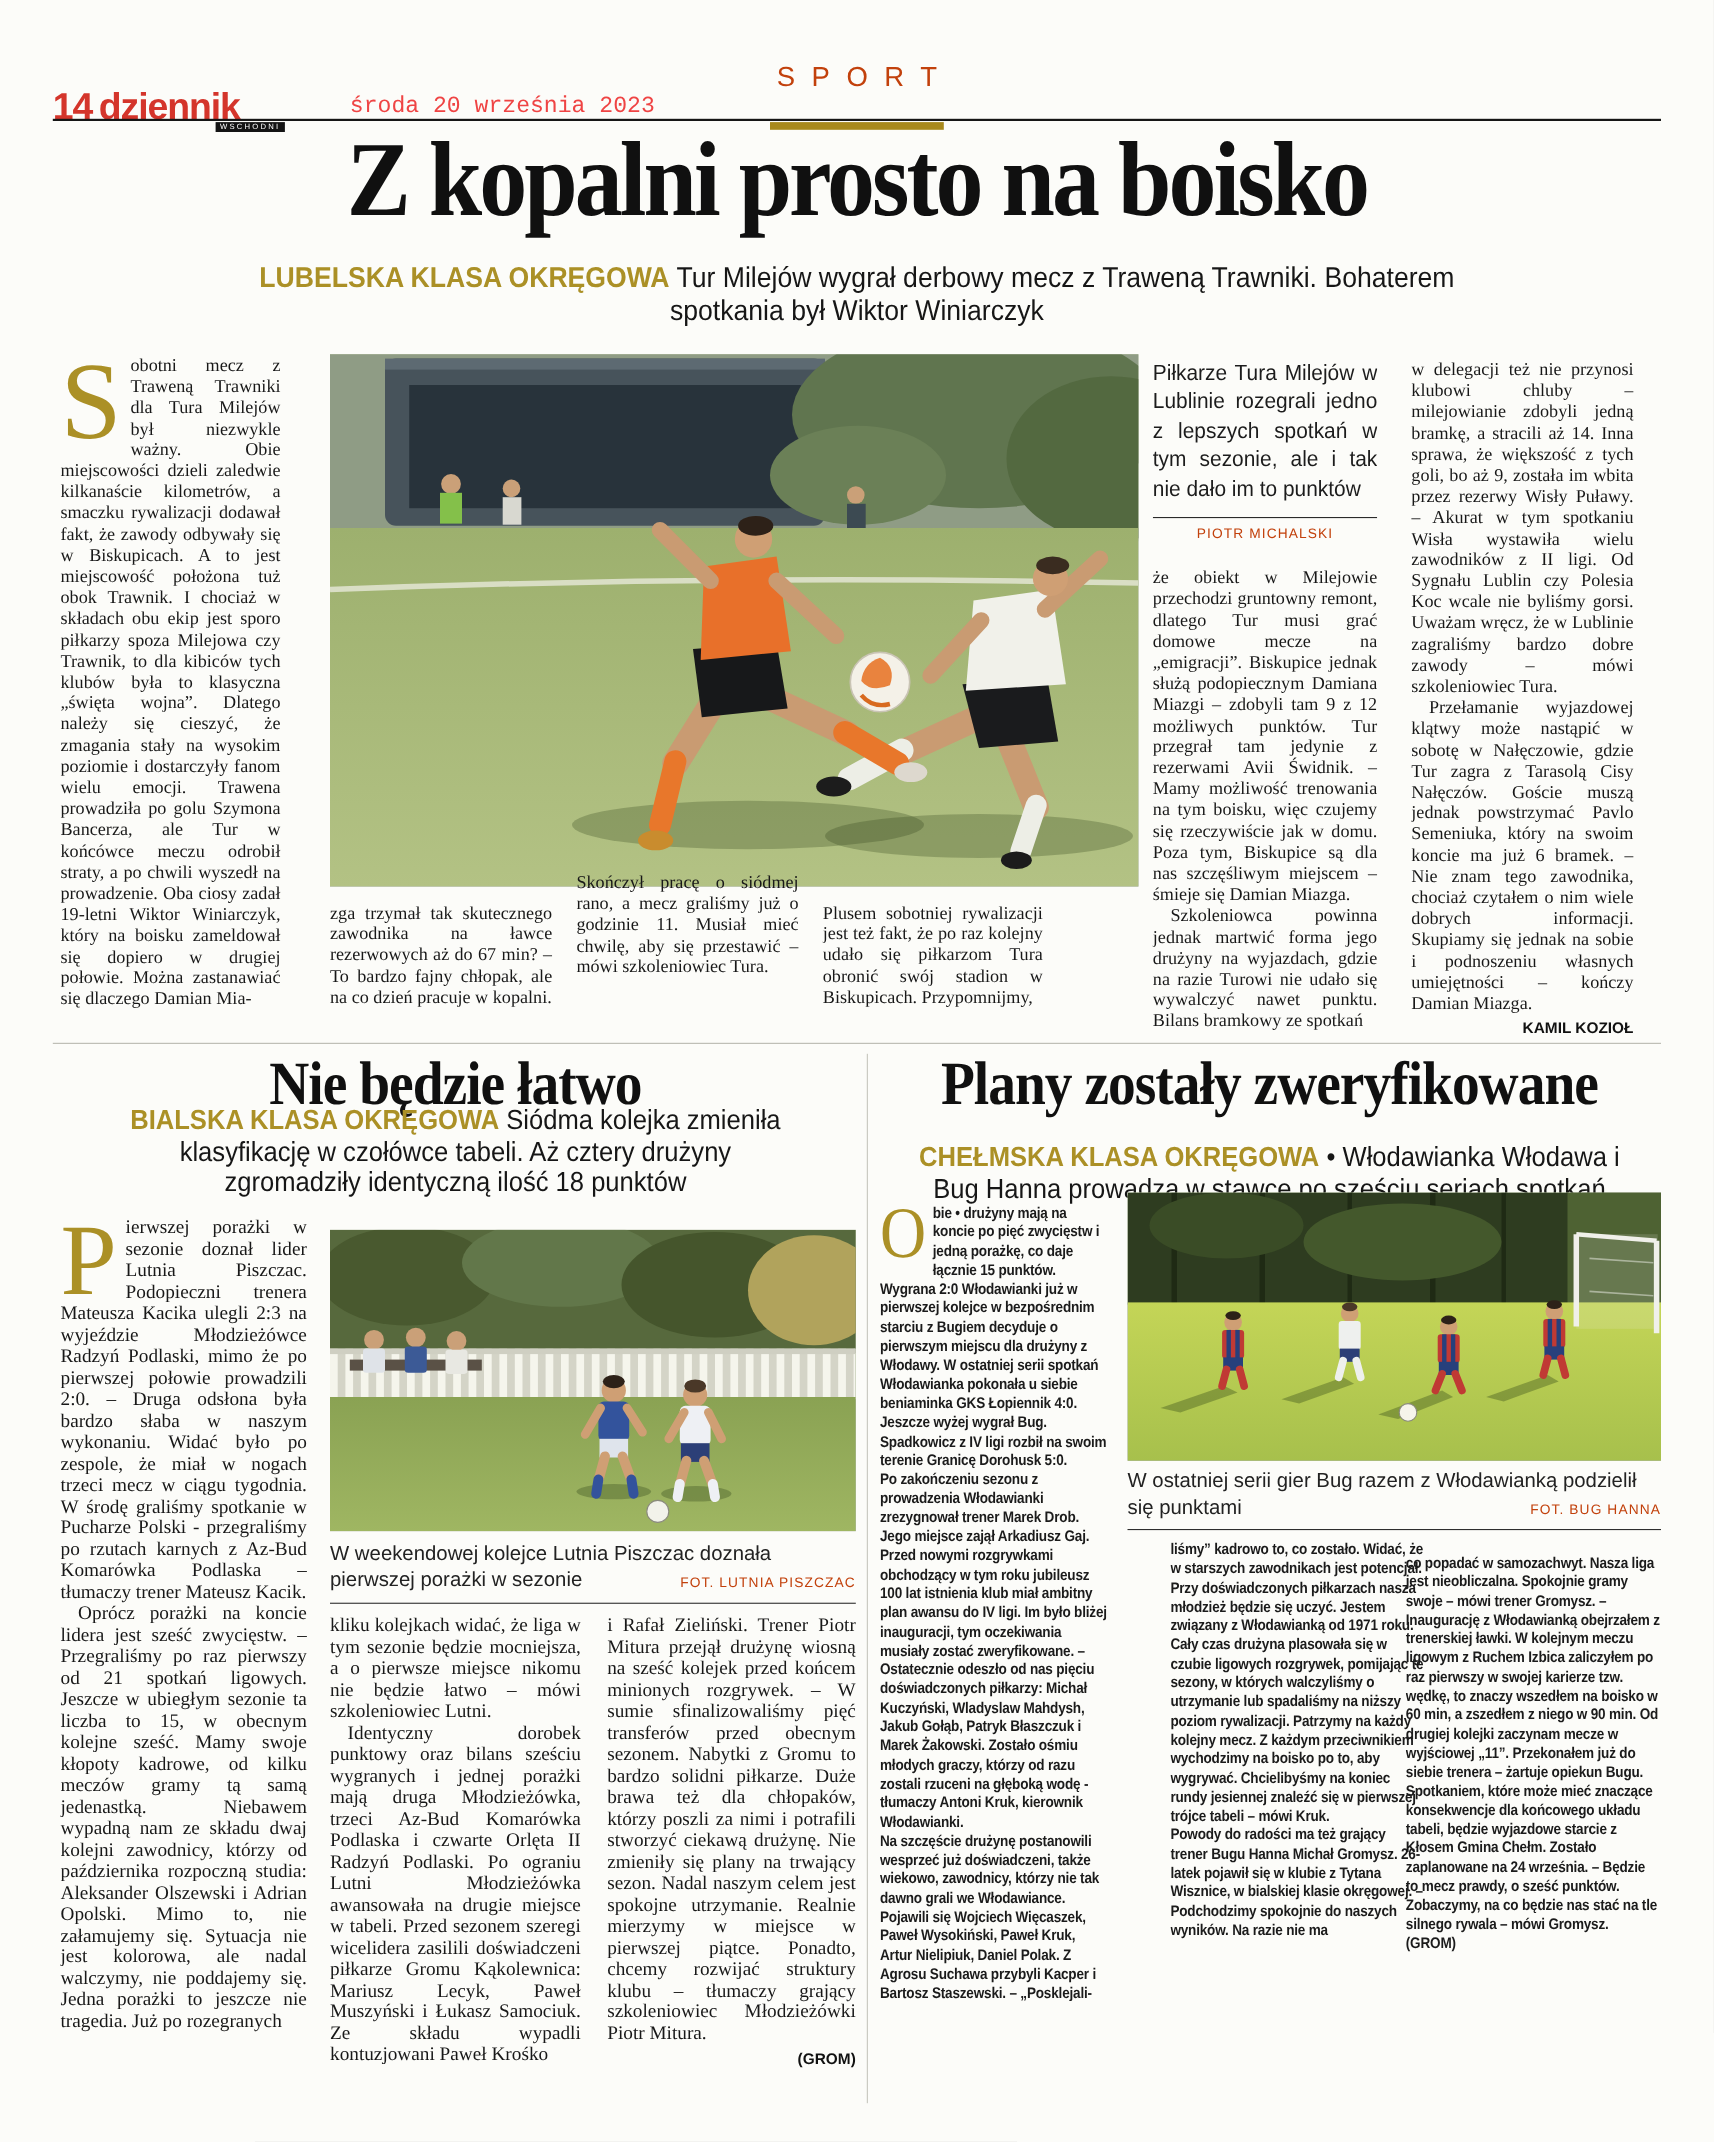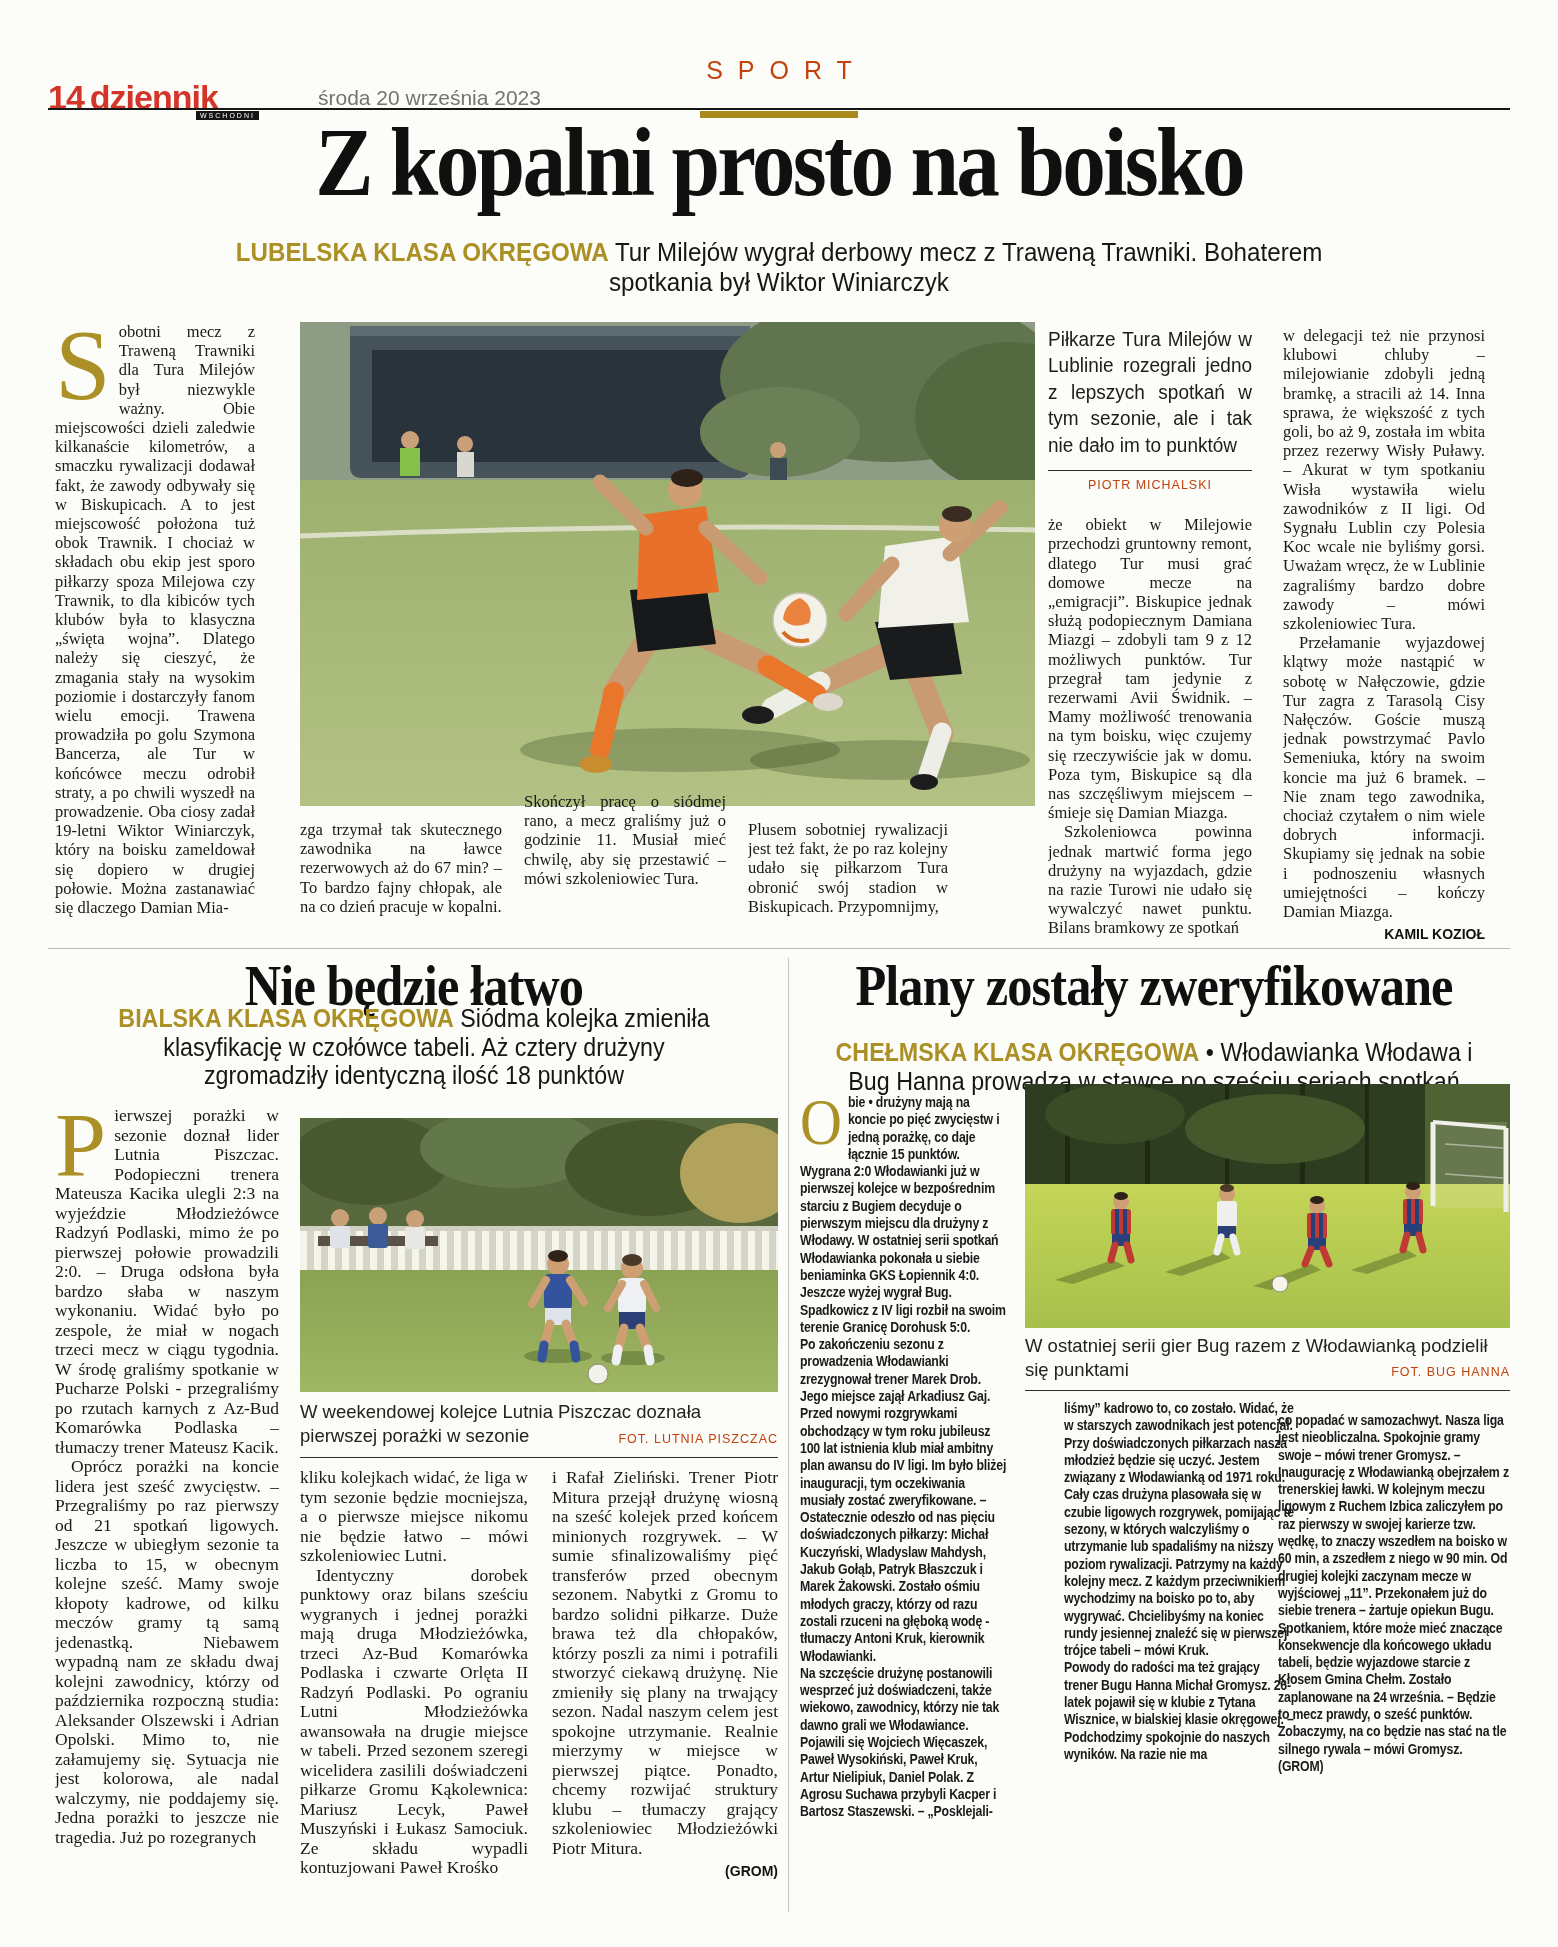--- a/index.html
+++ b/index.html
@@ -17,22 +17,22 @@
     font-family:"Liberation Sans",sans-serif; font-weight:bold;
     font-size:34px; color:var(--logo_red); letter-spacing:-1px;
   }
   .logo { margin-left:6px; }
   .logo-sub {
     position:absolute; left:148px; top:33px; background:#141414; color:#fff;
     font-family:"Liberation Sans",sans-serif; font-size:7px; letter-spacing:2px;
     padding:1px 4px; text-transform:uppercase;
   }
   .date {
-    left:318px; top:86px; font-family:Liberation Sans, sans-serif;
-    font-size:21px; color:#737373;
+    left:318px; top:86px; font-family:Liberation Mono, monospace;
+    font-size:21px; color:#ef4444;
   }
   .sport {
     left:0; right:0; top:56px; text-align:center;
     font-family:"Liberation Sans",sans-serif; font-size:25px; font-weight:500;
     letter-spacing:15px; text-indent:15px; color:#c2410c;
   }
   .head-rule { left:48px; width:1462px; top:108px; height:2px; background:#161616; }
   .sport-bar { left:700px; width:158px; top:111px; height:7px; background:#a8891c; }
 
   

